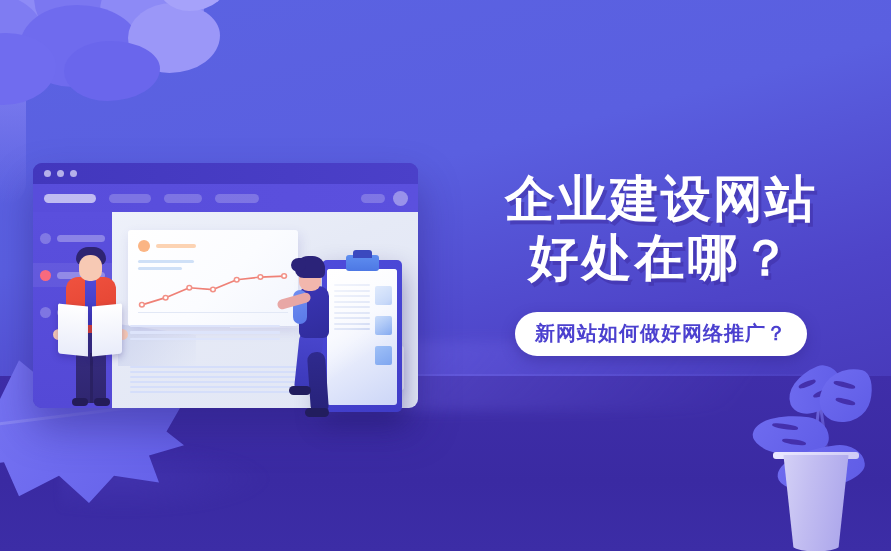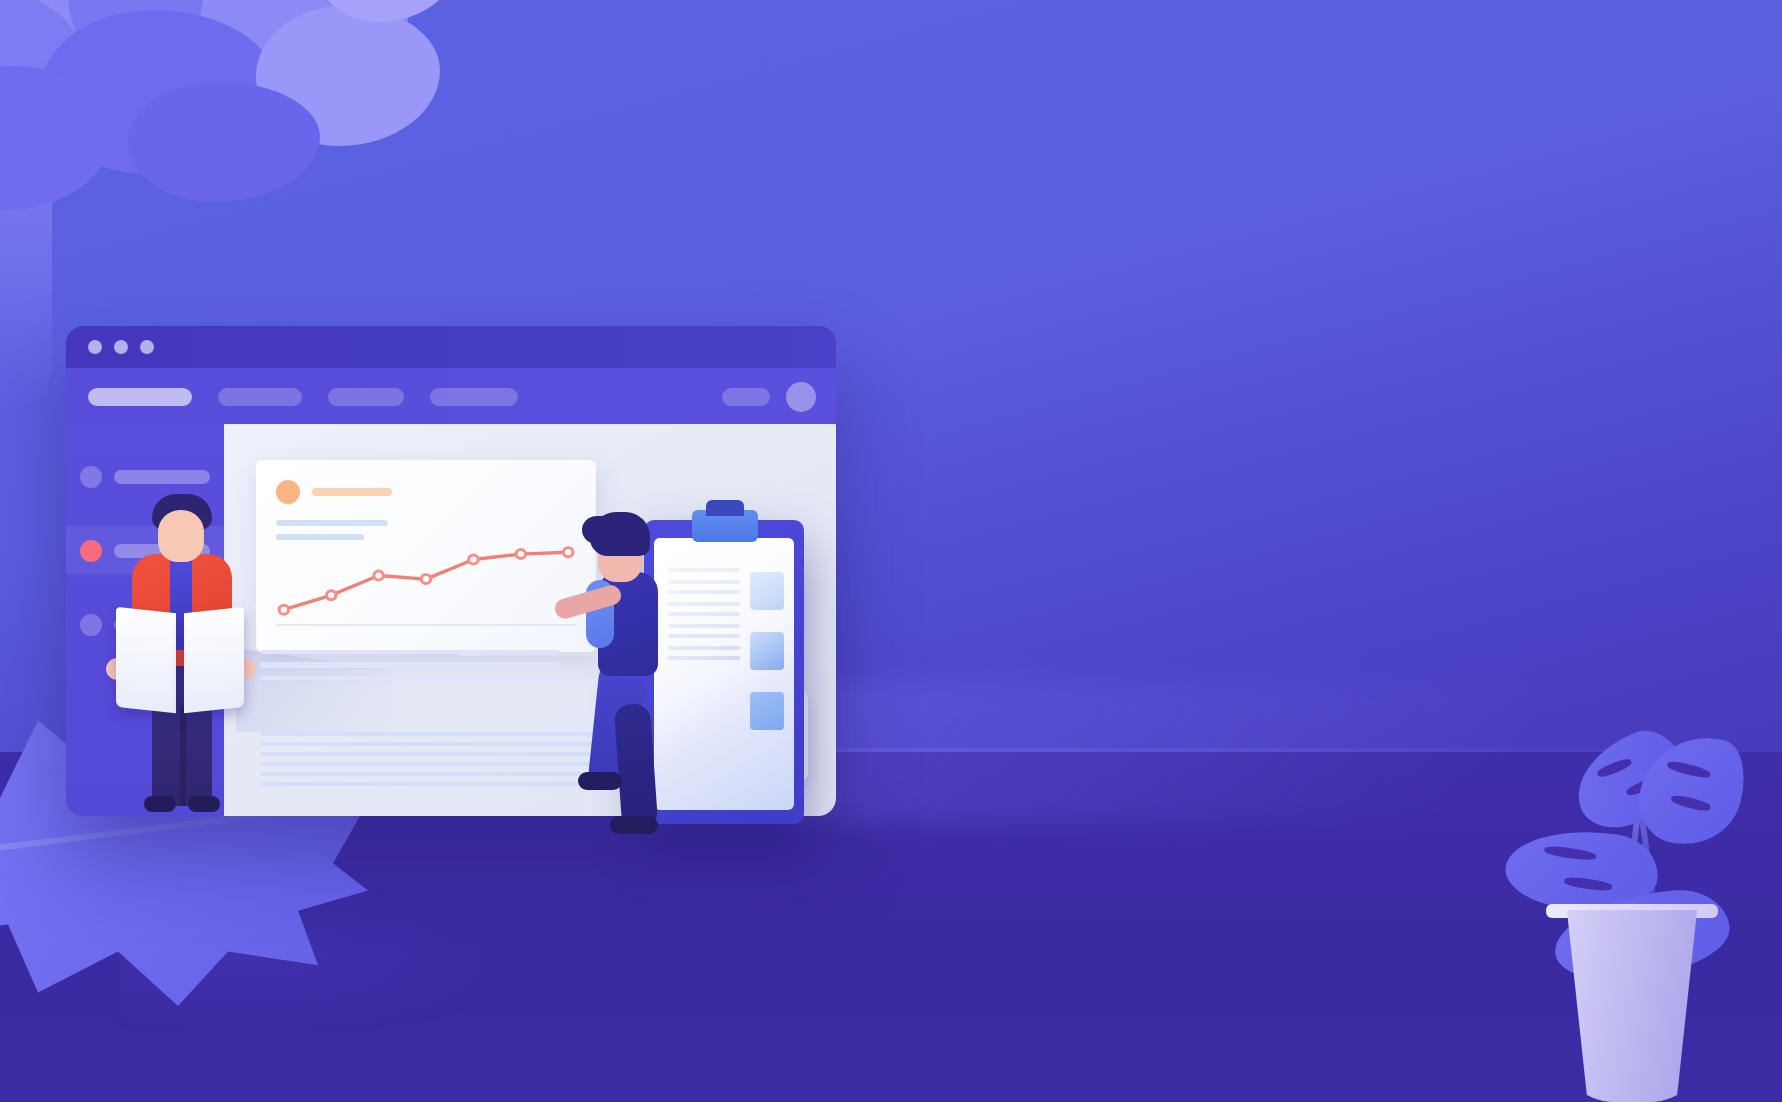--- a/index.html
+++ b/index.html
@@ -432,14 +432,21 @@
     <div class="pr-shoe-a"></div>
     <div class="pr-shoe-b"></div>
     <div class="pr-torso"></div>
     <div class="pr-sleeve"></div>
     <div class="pr-arm"></div>
     <div class="pr-head"></div>
     <div class="pr-hair"></div>
     <div class="pr-bun"></div>
   </div>
 
+  <div class="textblock">
+    <div class="headline">
+      <div class="l1">企业建设网站</div>
+      <div class="l2">好处在哪？</div>
+    </div>
+    <div class="pill">新网站如何做好网络推广？</div>
+  </div>
 
 </div>
 
 </body></html>

